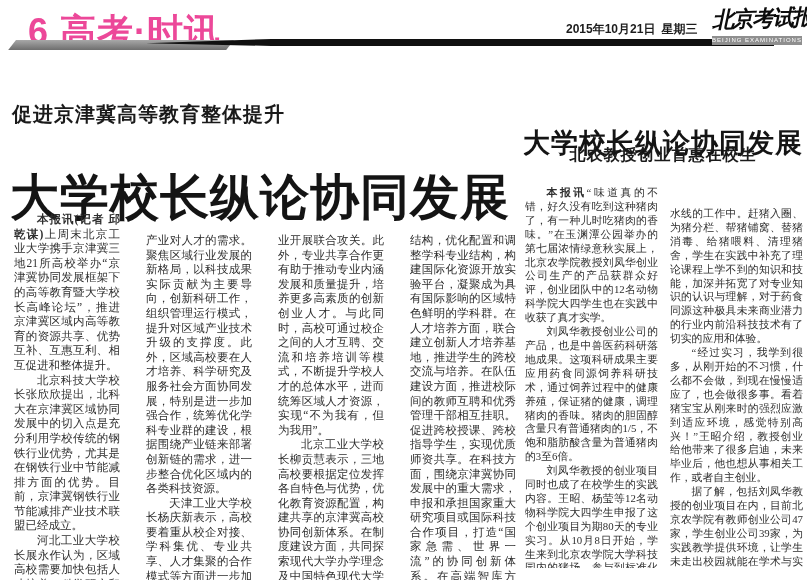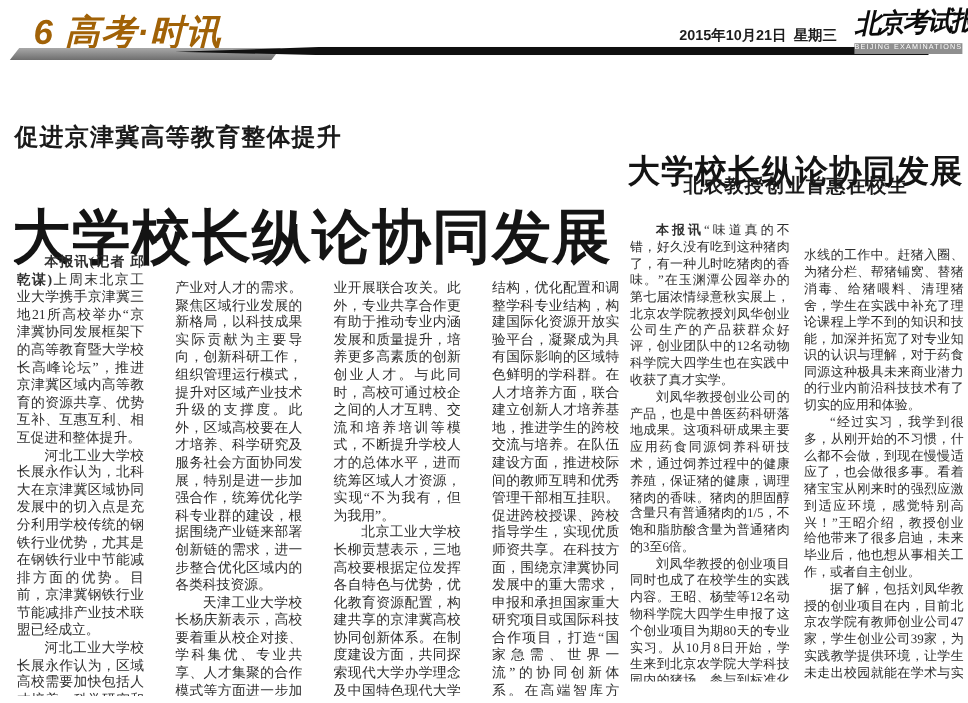--- a/index.html
+++ b/index.html
@@ -1,21 +1,21 @@
 <!DOCTYPE html>
 <html><head>
 <meta charset="utf-8">
 <style>
   html,body{margin:0;padding:0;background:#ffffff;}
   .page{position:relative;width:807px;height:586px;background:#fff;overflow:hidden;
         font-family:"Liberation Serif","DejaVu Serif",serif;color:#2d2d2d;}
 
   
-  .section-label{position:absolute;left:28px;top:8px;font-size:29px;font-weight:bold;
-        font-family:"Liberation Sans","DejaVu Sans",sans-serif;color:#a16207;letter-spacing:1px;font-style:italic;}
+  .section-label{position:absolute;left:28px;top:8px;font-size:36px;font-weight:bold;
+        font-family:"Liberation Sans","DejaVu Sans",sans-serif;color:#ec4899;letter-spacing:1px;}
   .ribbon{position:absolute;left:16px;top:40px;width:218px;height:10px;
         background:linear-gradient(to bottom,#a8a8a8,#6e6e6e);
         transform:skewX(-38deg);transform-origin:0 0;}
   .rule{position:absolute;left:146px;top:39px;width:628px;height:7px;background:#101010;
         clip-path:polygon(0 60%,20% 0,100% 0,100% 100%,20% 100%);}
   .date{position:absolute;left:560px;top:21px;width:150px;font-size:12px;font-weight:bold;
         color:#1c1c1c;font-family:"Liberation Sans","DejaVu Sans",sans-serif;text-align:left;}
   .date span{margin-left:6px;}
   .masthead{position:absolute;left:712px;top:4px;width:90px;text-align:center;}
   .masthead-name{font-size:22px;font-weight:900;font-style:italic;letter-spacing:-2px;
@@ -62,21 +62,21 @@
     <div class="masthead-name">北京考试报</div>
     <div class="masthead-sub">BEIJING EXAMINATIONS</div>
   </div>
 
   <article>
     <div class="kicker">促进京津冀高等教育整体提升</div>
     <h1 class="main-title">大学校长纵论协同发展</h1>
     <div class="main-body">
       <div class="col">
         <p class="ind"><b class="lead">本报讯(记者 邱乾谋)</b><span>上周末北京工业大学携手京津冀三地21所高校举办“京津冀协同发展框架下的高等教育暨大学校长高峰论坛”，推进京津冀区域内高等教育的资源共享、优势互补、互惠互利、相互促进和整体提升。</span></p>
-        <p class="ind">河北工业大学校长展永作认为，北科大在京津冀区域协同发展中的切入点是充分利用学校传统的钢铁行业优势，尤其是在钢铁行业中节能减排方面的优势。目前，京津冀钢铁行业节能减排产业技术联盟已经成立。</p>
+        <p class="ind">北京科技大学校长张欣欣提出，北科大在京津冀区域协同发展中的切入点是充分利用学校传统的钢铁行业优势，尤其是在钢铁行业中节能减排方面的优势。目前，京津冀钢铁行业节能减排产业技术联盟已经成立。</p>
         <p class="ind">河北工业大学校长展永作认为，区域高校需要加快包括人才培养、科学研究和服务社会的转型发展。用专业学科的新布局更好地满足京津冀</p>
       </div>
       <div class="col">
         <p class="cont">产业对人才的需求。聚焦区域行业发展的新格局，以科技成果实际贡献为主要导向，创新科研工作，组织管理运行模式，提升对区域产业技术升级的支撑度。此外，区域高校要在人才培养、科学研究及服务社会方面协同发展，特别是进一步加强合作，统筹优化学科专业群的建设，根据围绕产业链来部署创新链的需求，进一步整合优化区域内的各类科技资源。</p>
         <p class="ind">天津工业大学校长杨庆新表示，高校要着重从校企对接、学科集优、专业共享、人才集聚的合作模式等方面进一步加强京津冀高校协同创新，根据国家区域经济建设发展需要，利用各自优势、跨区域建立联合协同创新中心，同时积极与企</p>
       </div>
       <div class="col">
         <p class="cont">业开展联合攻关。此外，专业共享合作更有助于推动专业内涵发展和质量提升，培养更多高素质的创新创业人才。与此同时，高校可通过校企之间的人才互聘、交流和培养培训等模式，不断提升学校人才的总体水平，进而统筹区域人才资源，实现“不为我有，但为我用”。</p>
         <p class="ind">北京工业大学校长柳贡慧表示，三地高校要根据定位发挥各自特色与优势，优化教育资源配置，构建共享的京津冀高校协同创新体系。在制度建设方面，共同探索现代大学办学理念及中国特色现代大学制度建设，促进彼此之间在管理体制机制创新、管理经验和服务地方经济建设等方面的交流与借鉴。在学科专业建设方面，适应新产业</p>
       </div>

